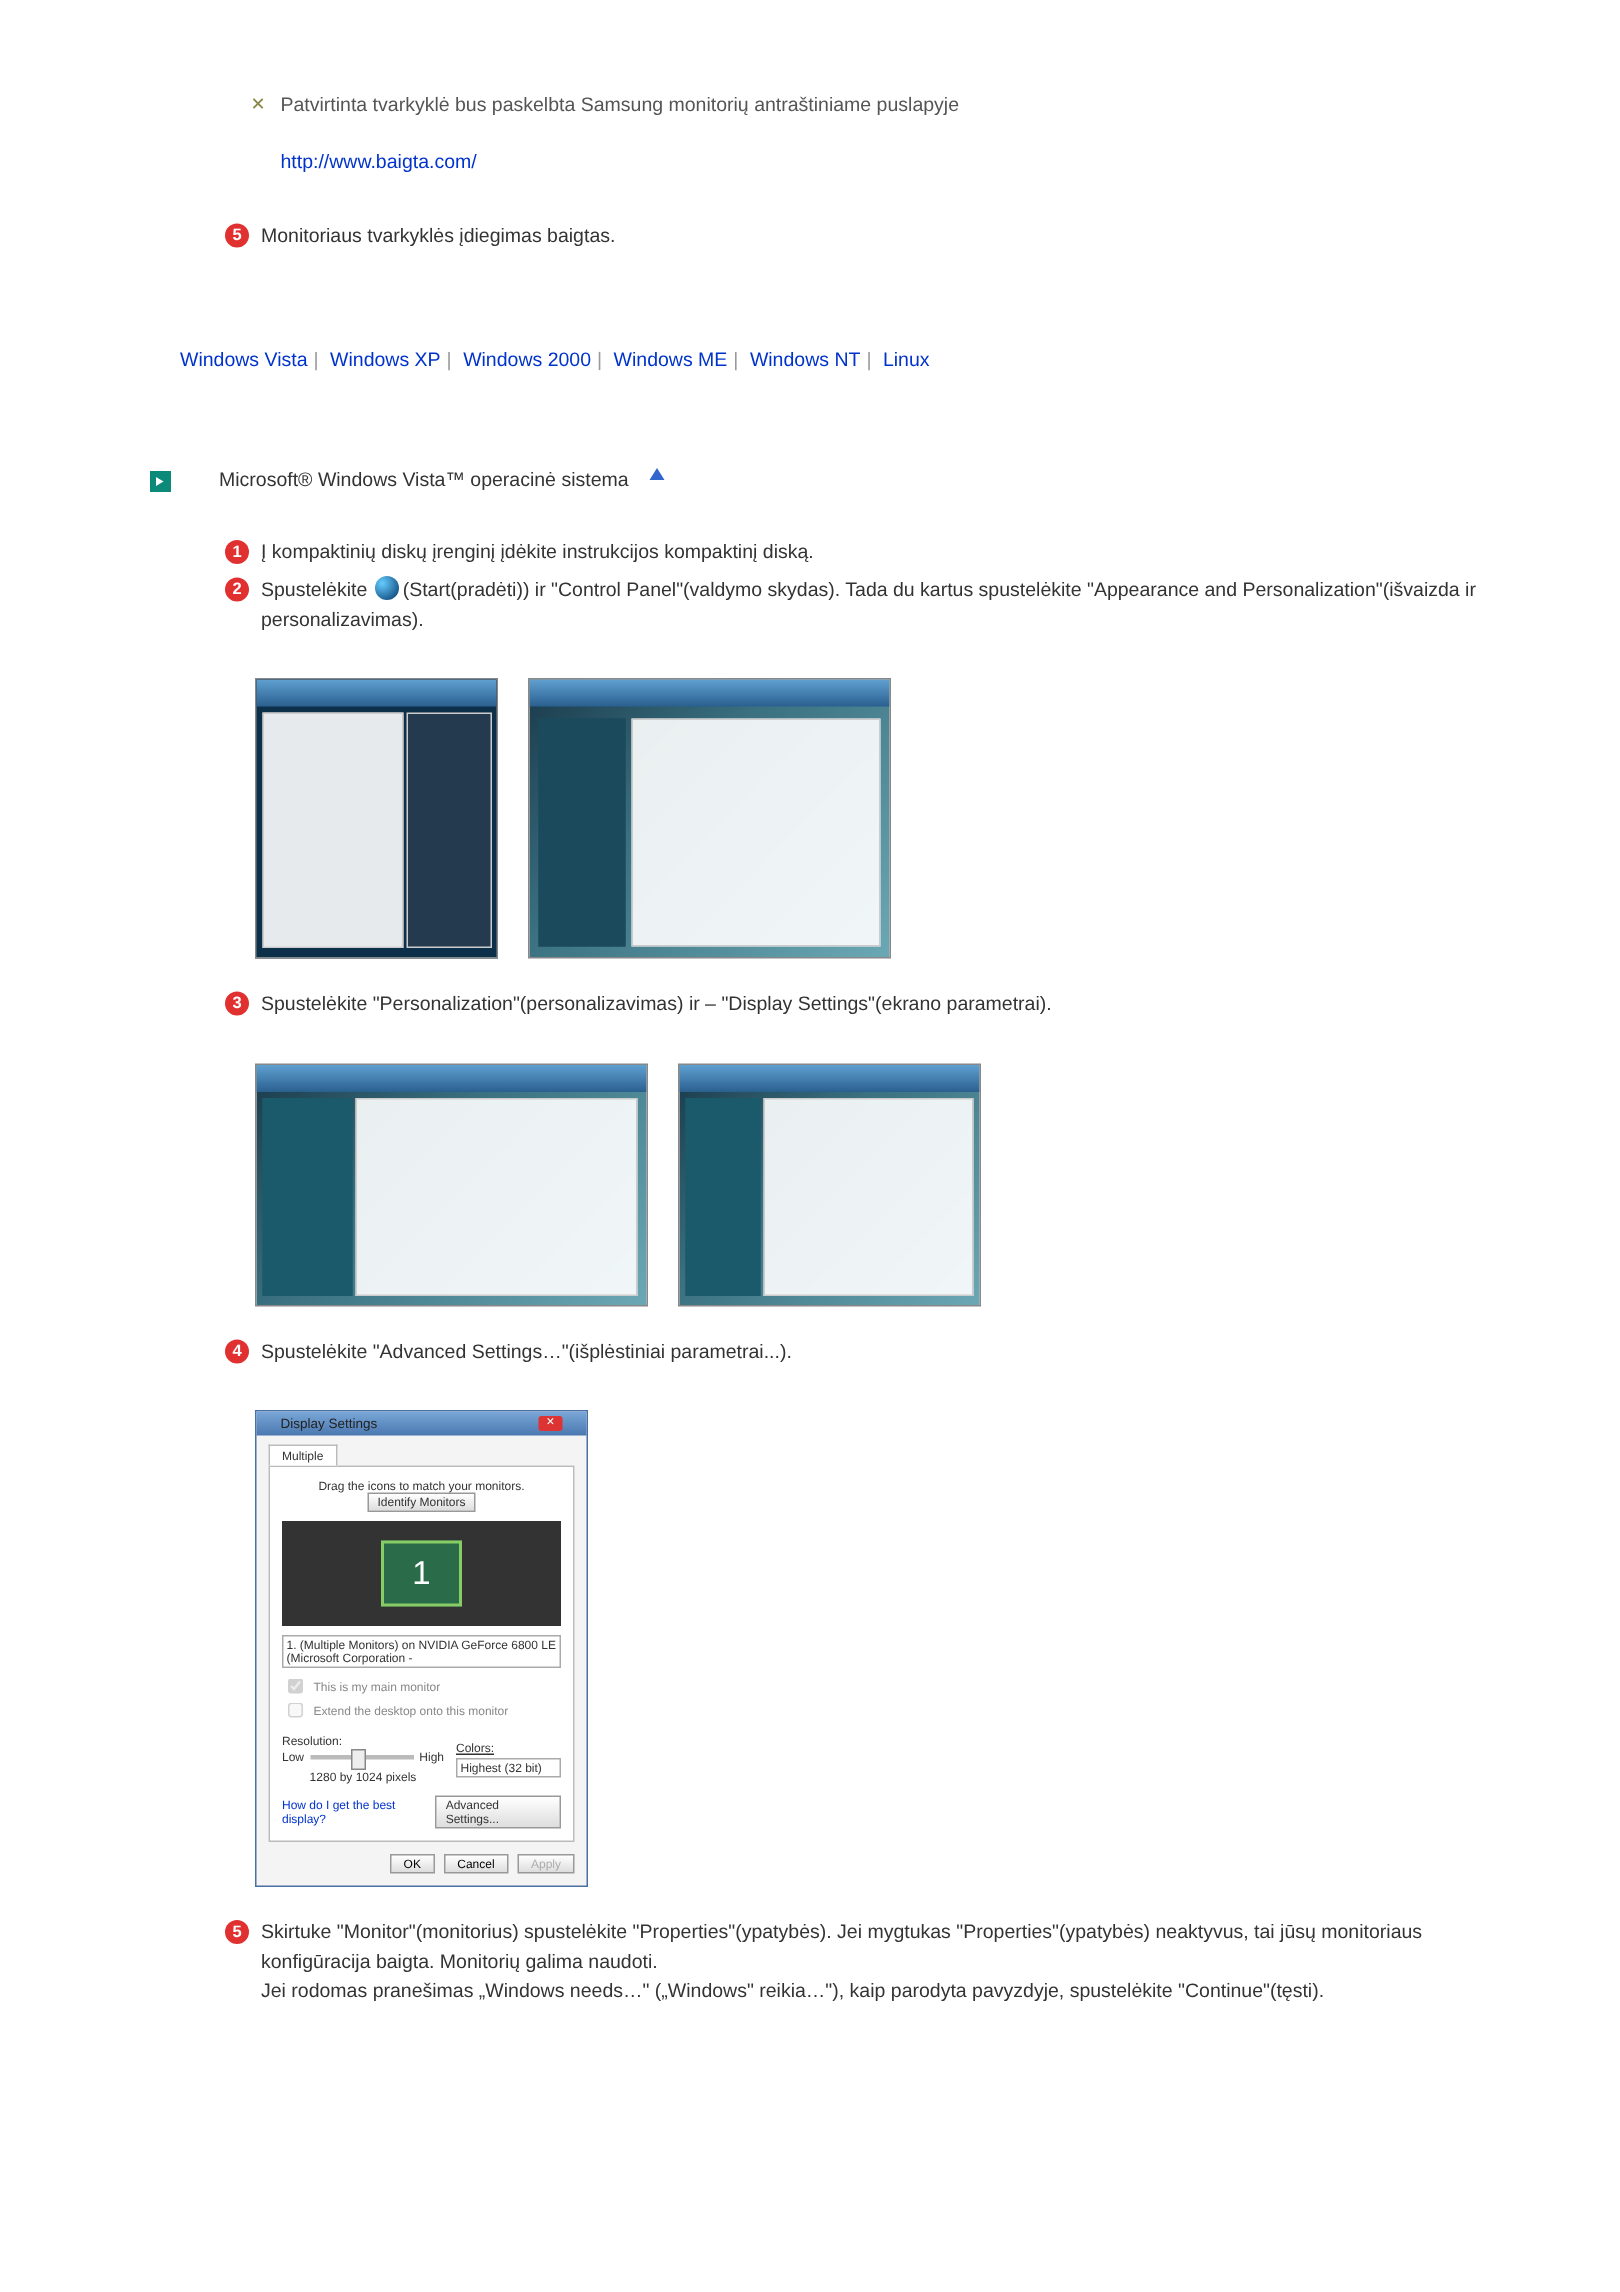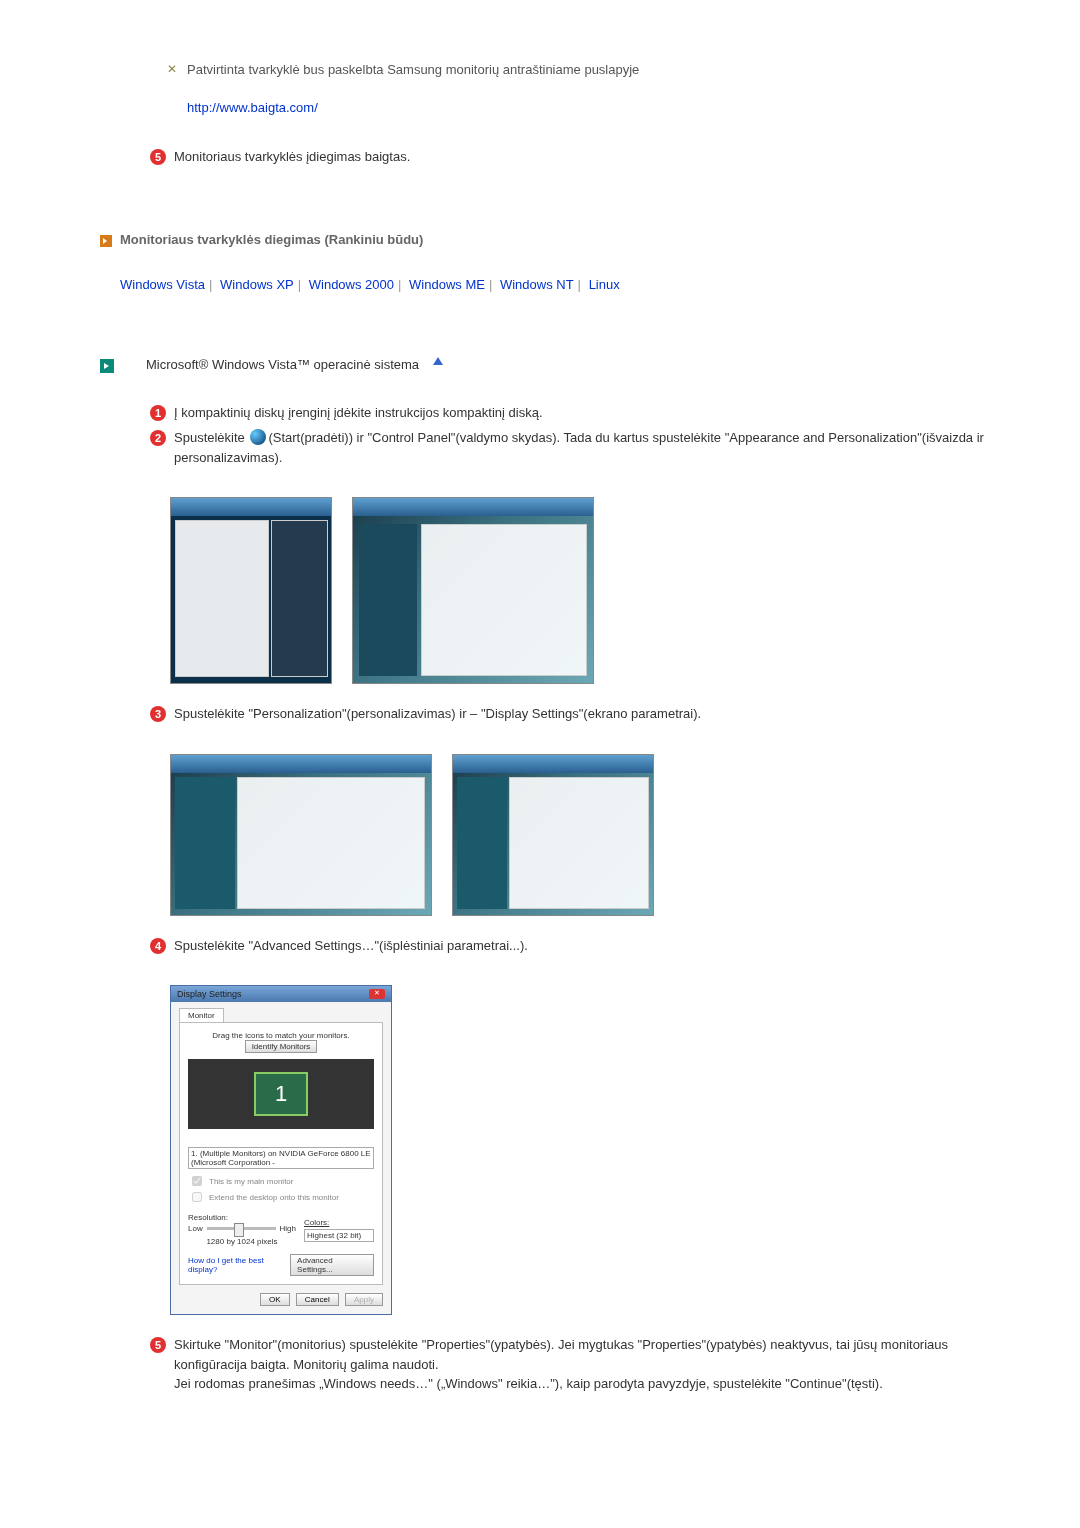--- a/index.html
+++ b/index.html
@@ -154,21 +154,21 @@
     width: 220px;
     margin-left: 70px;
     border: 1px solid #4a6fa5;
     background: #f4f4f4;
     font-size: 8px;
     color: #333;
   }
   .display-settings .ds-title {
     background: linear-gradient(#7aa7d7,#4a78b0);
     color: #222;
-    padding: 3px 6px;
+    padding: 3px 16px;
     font-size: 9px;
     display: flex;
     justify-content: space-between;
   }
   .display-settings .ds-title .close {
     background: #d33;
     color: #fff;
     width: 16px;
     text-align: center;
     border-radius: 2px;
@@ -269,26 +269,20 @@
 
   <div class="block indent2 step-list">
     <div class="step">
       <span class="red-circle">5</span>
       <span class="step-text">Monitoriaus tvarkyklės įdiegimas baigtas.</span>
     </div>
   </div>
 
   <div class="section-gap"></div>
 
-  <div class="block">
-    <div class="inline-row">
-      <span class="orange-square"></span>
-      <span class="heading-gray">Monitoriaus tvarkyklės diegimas (Rankiniu būdu)</span>
-    </div>
-  </div>
 
   <div class="block os-links" style="padding-left:20px">
     <a href="#">Windows Vista</a><span class="sep">|</span>
     <a href="#">Windows XP</a><span class="sep">|</span>
     <a href="#">Windows 2000</a><span class="sep">|</span>
     <a href="#">Windows ME</a><span class="sep">|</span>
     <a href="#">Windows NT</a><span class="sep">|</span>
     <a href="#">Linux</a>
   </div>
 
@@ -355,30 +349,30 @@
       <span class="step-text">Spustelėkite "Advanced Settings…"(išplėstiniai parametrai...).</span>
     </div>
   </div>
 
   <div class="display-settings">
     <div class="ds-title">
       <span>Display Settings</span>
       <span class="close">✕</span>
     </div>
     <div class="ds-body">
-      <span class="tab">Monitor</span>
+      <span class="tab">Multiple</span>
       <div class="panel-inner">
         <div class="drag-row">
           <span>Drag the icons to match your monitors.</span>
           <span class="identify">Identify Monitors</span>
         </div>
         <div class="monitor-box">
           <div class="monitor-1">1</div>
         </div>
-        <div class="combo" style="margin-top:18px">1. (Multiple Monitors) on NVIDIA GeForce 6800 LE (Microsoft Corporation - </div>
+        <div class="combo" style="margin-top:6px">1. (Multiple Monitors) on NVIDIA GeForce 6800 LE (Microsoft Corporation - </div>
         <div class="cb" style="margin-top:4px">
             <input type="checkbox" checked="" disabled="" style="">
             <span>This is my main monitor</span>
           </div>
         <div class="cb">
             <input type="checkbox" disabled="" style="">
             <span>Extend the desktop onto this monitor</span>
           </div>
         <div class="row" style="margin-top:8px">
           <div style="flex:1">

